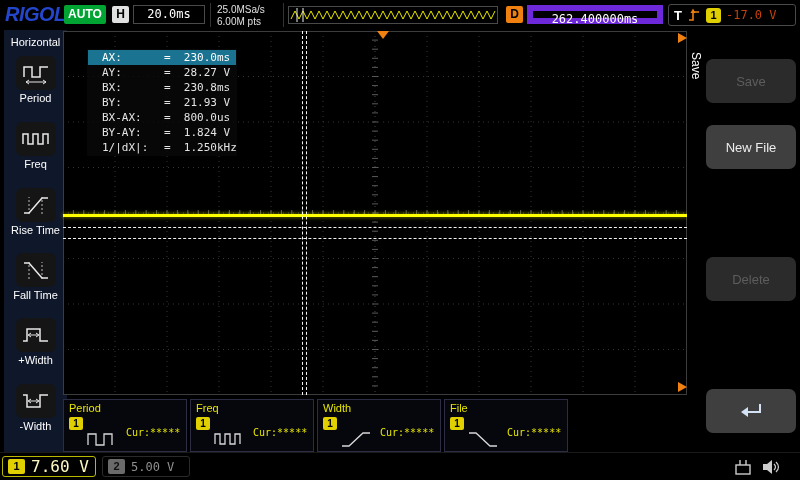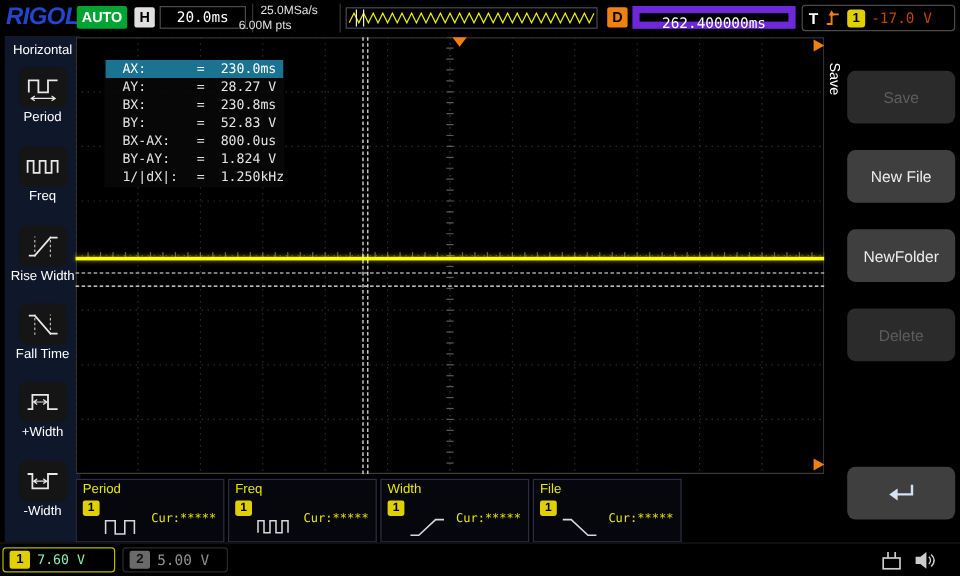--- a/index.html
+++ b/index.html
@@ -12,21 +12,21 @@
   .logo{position:absolute;left:5px;top:3px;font-size:20px;font-weight:bold;font-style:italic;
         color:#2446cc;letter-spacing:-.5px}
   .auto-badge{position:absolute;left:64px;top:5px;width:42px;height:19px;background:#00a432;
         color:#fff;font-weight:bold;font-size:12px;text-align:center;line-height:19px;border-radius:2px}
   .h-badge{position:absolute;left:112px;top:6px;width:17px;height:17px;background:#e0e0e0;color:#000;
         font-weight:bold;font-size:12px;text-align:center;line-height:17px;border-radius:2px}
   .h-value{position:absolute;left:133px;top:5px;width:72px;height:19px;border:1px solid #4a4a4a;
         color:#fff;font-size:12px;text-align:center;line-height:17px;font-family:"DejaVu Sans Mono",monospace}
   .tsep{position:absolute;top:3px;width:1px;height:24px;background:#333}
   .srate{position:absolute;left:217px;top:4px;font-size:10px;color:#e0e0e0}
-  .mdepth{position:absolute;left:199px;top:16px;font-size:10px;color:#e0e0e0}
+  .mdepth{position:absolute;left:217px;top:16px;font-size:10px;color:#e0e0e0}
   .preview{position:absolute;left:288px;top:6px;width:210px;height:18px;border:1px solid #4a4a4a;background:#000}
   .d-badge{position:absolute;left:506px;top:6px;width:17px;height:17px;background:#f08010;color:#000;
         font-weight:bold;font-size:12px;text-align:center;line-height:17px;border-radius:2px}
   .d-value{position:absolute;left:527px;top:5px;width:136px;height:19px;border:6px solid #6d28d9;
         color:#fff;font-size:12px;text-align:center;line-height:17px;font-family:"DejaVu Sans Mono",monospace}
   .t-group{position:absolute;left:668px;top:4px;width:128px;height:22px;border:1px solid #4a4a4a;
         border-radius:3px;display:flex;align-items:center;gap:5px;padding:0 5px}
   .t-label{font-weight:bold;font-size:13px;color:#fff}
   .t-ch{width:15px;height:15px;background:#e0d000;color:#000;font-weight:bold;font-size:11px;
         text-align:center;line-height:15px;border-radius:3px}
@@ -79,21 +79,21 @@
 
   
   .botbar{position:absolute;left:0;top:452px;width:800px;height:28px;background:#000;border-top:1px solid #1a1a1a}
   .ch-box{position:absolute;top:3px;height:21px;display:flex;align-items:center;gap:6px;
         padding:0 5px;border-radius:3px;cursor:pointer}
   .ch1-box{left:2px;width:94px;border:1px solid #b8b800}
   .ch2-box{left:102px;width:88px;border:1px solid #2a2a2a}
   .ch-bdg{width:17px;height:15px;border-radius:2px;font-size:11px;font-weight:bold;text-align:center;line-height:15px}
   .ch1-bdg{background:#e0d000;color:#000}
   .ch2-bdg{background:#6a6a6a;color:#101010}
-  .ch1-val{color:#86efac;font-size:11px;font-family:"DejaVu Sans Mono",monospace}
+  .ch1-val{color:#fef9c3;font-size:16px;font-family:"DejaVu Sans Mono",monospace}
   .ch2-val{color:#8f8f8f;font-size:12px;font-family:"DejaVu Sans Mono",monospace}
   .sys-icon{position:absolute;top:4px}
 </style>
 </head>
 <body>
 
 <div class="screen">
 
   <div class="topbar">
     <div class="logo">RIGOL</div>
@@ -146,21 +146,21 @@
       <div class="lbl">Freq</div>
     </div>
 
     <div class="mitem" style="top:158px">
       <div class="ibox">
           <svg width="30" height="26">
         <path d="M8 22 V5 M21 22 V5" fill="none" stroke="#bdbdbd" stroke-width="1" stroke-dasharray="2,2"></path>
         <path d="M3 21 h5 L21 6 h6" fill="none" stroke="#e8e8e8" stroke-width="1.5"></path>
       </svg>
         </div>
-      <div class="lbl">Rise Width</div>
+      <div class="lbl">Rise Time</div>
     </div>
 
     <div class="mitem" style="top:223px">
       <div class="ibox">
           <svg width="30" height="26">
         <path d="M8 22 V5 M21 22 V5" fill="none" stroke="#bdbdbd" stroke-width="1" stroke-dasharray="2,2"></path>
         <path d="M3 6 h5 L21 21 h6" fill="none" stroke="#e8e8e8" stroke-width="1.5"></path>
       </svg>
         </div>
       <div class="lbl">Fall Time</div>
@@ -323,32 +323,31 @@
     <div class="vcur" style="left:243px"></div>
 
     <div class="trig-pos"></div>
     <div class="edge-arrow" style="top:2px"></div>
     <div class="edge-arrow" style="top:351px"></div>
 
     <div class="cursor-info">
       <div class="cr-row hl"><span class="lbl">AX:</span><span>=  230.0ms</span></div>
       <div class="cr-row"><span class="lbl">AY:</span><span>=  28.27 V</span></div>
       <div class="cr-row"><span class="lbl">BX:</span><span>=  230.8ms</span></div>
-      <div class="cr-row"><span class="lbl">BY:</span><span>=  52.83 V</span></div>
+      <div class="cr-row"><span class="lbl">BY:</span><span>=  21.93 V</span></div>
       <div class="cr-row"><span class="lbl">BX-AX:</span><span>=  800.0us</span></div>
       <div class="cr-row"><span class="lbl">BY-AY:</span><span>=  1.824 V</span></div>
       <div class="cr-row"><span class="lbl">1/|dX|:</span><span>=  1.250kHz</span></div>
     </div>
   </div>
 
   <div class="rmenu"></div>
   <div class="menu-tab">Save</div>
   <div class="rm-btn disabled" style="top:59px">Save</div>
   <div class="rm-btn" style="top:125px">New File</div>
-  <div class="rm-btn" style="top:191px">NewFolder</div>
   <div class="rm-btn disabled" style="top:257px">Delete</div>
   <div class="rm-btn" style="top:389px">
     <svg width="28" height="20">
       <path d="M23 3 V11 H10" fill="none" stroke="#d4e2f6" stroke-width="2"></path>
       <polygon points="11,6 4,11 11,16" fill="#d4e2f6"></polygon>
     </svg>
   </div>
 
   <div class="meas" style="left:63px">
     <div class="nm">Period</div>

